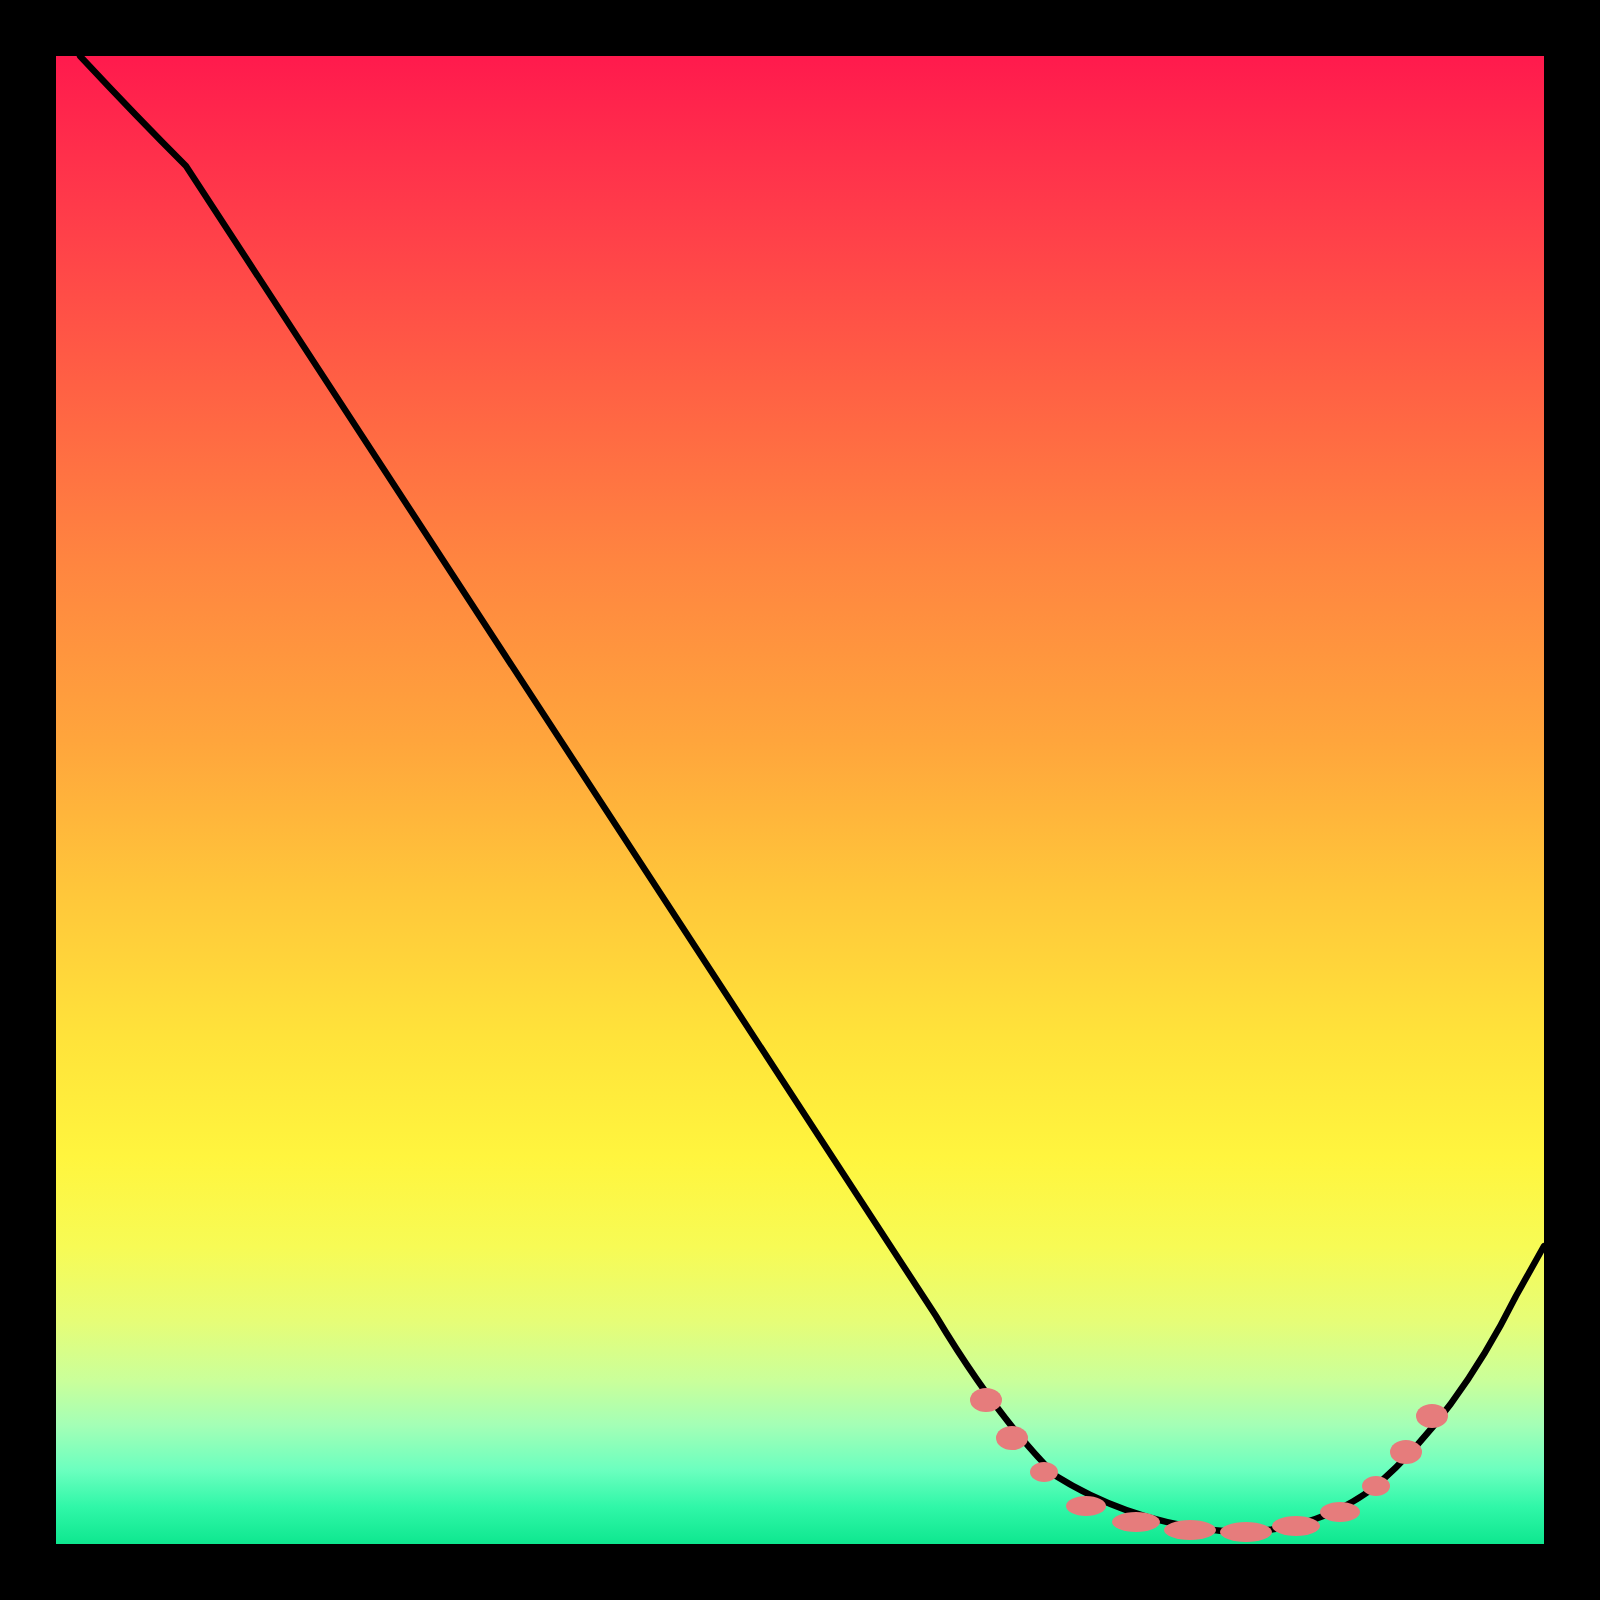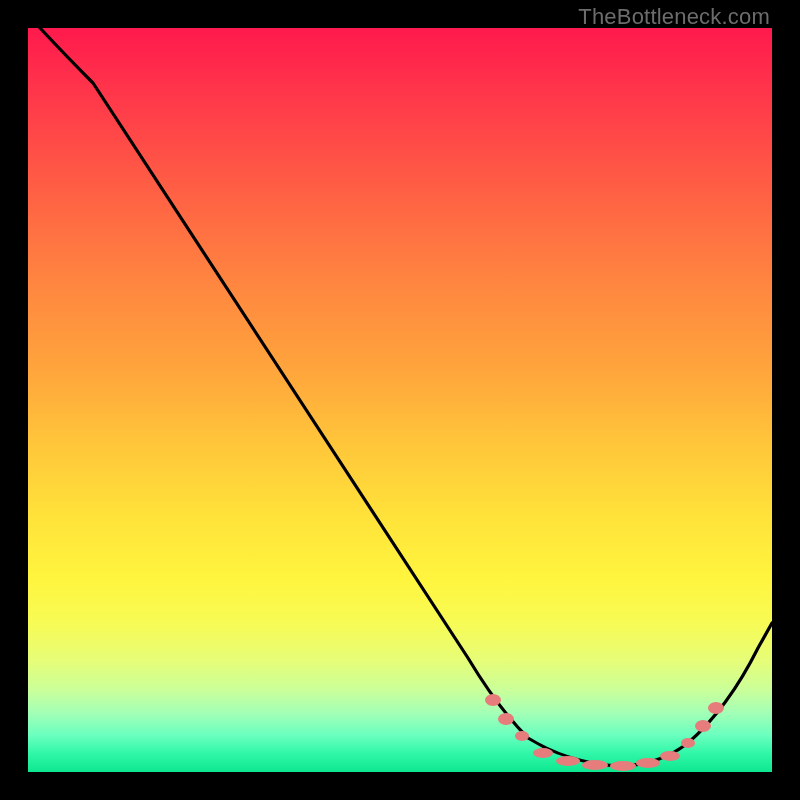--- a/index.html
+++ b/index.html
@@ -58,21 +58,20 @@
     position: absolute;
     top: 0;
     left: 0;
   }
 </style>
 </head>
 <body>
 
 <div class="frame">
 
-  <div class="watermark">TheBottleneck.com</div>
 
   <div class="plot">
 
     <svg class="curve" width="744" height="744" viewBox="0 0 744 744">
 
       <path d="M 12 0
                Q 40 30 65 55
                L 440 630
                Q 470 680 500 710
                Q 540 735 590 738

